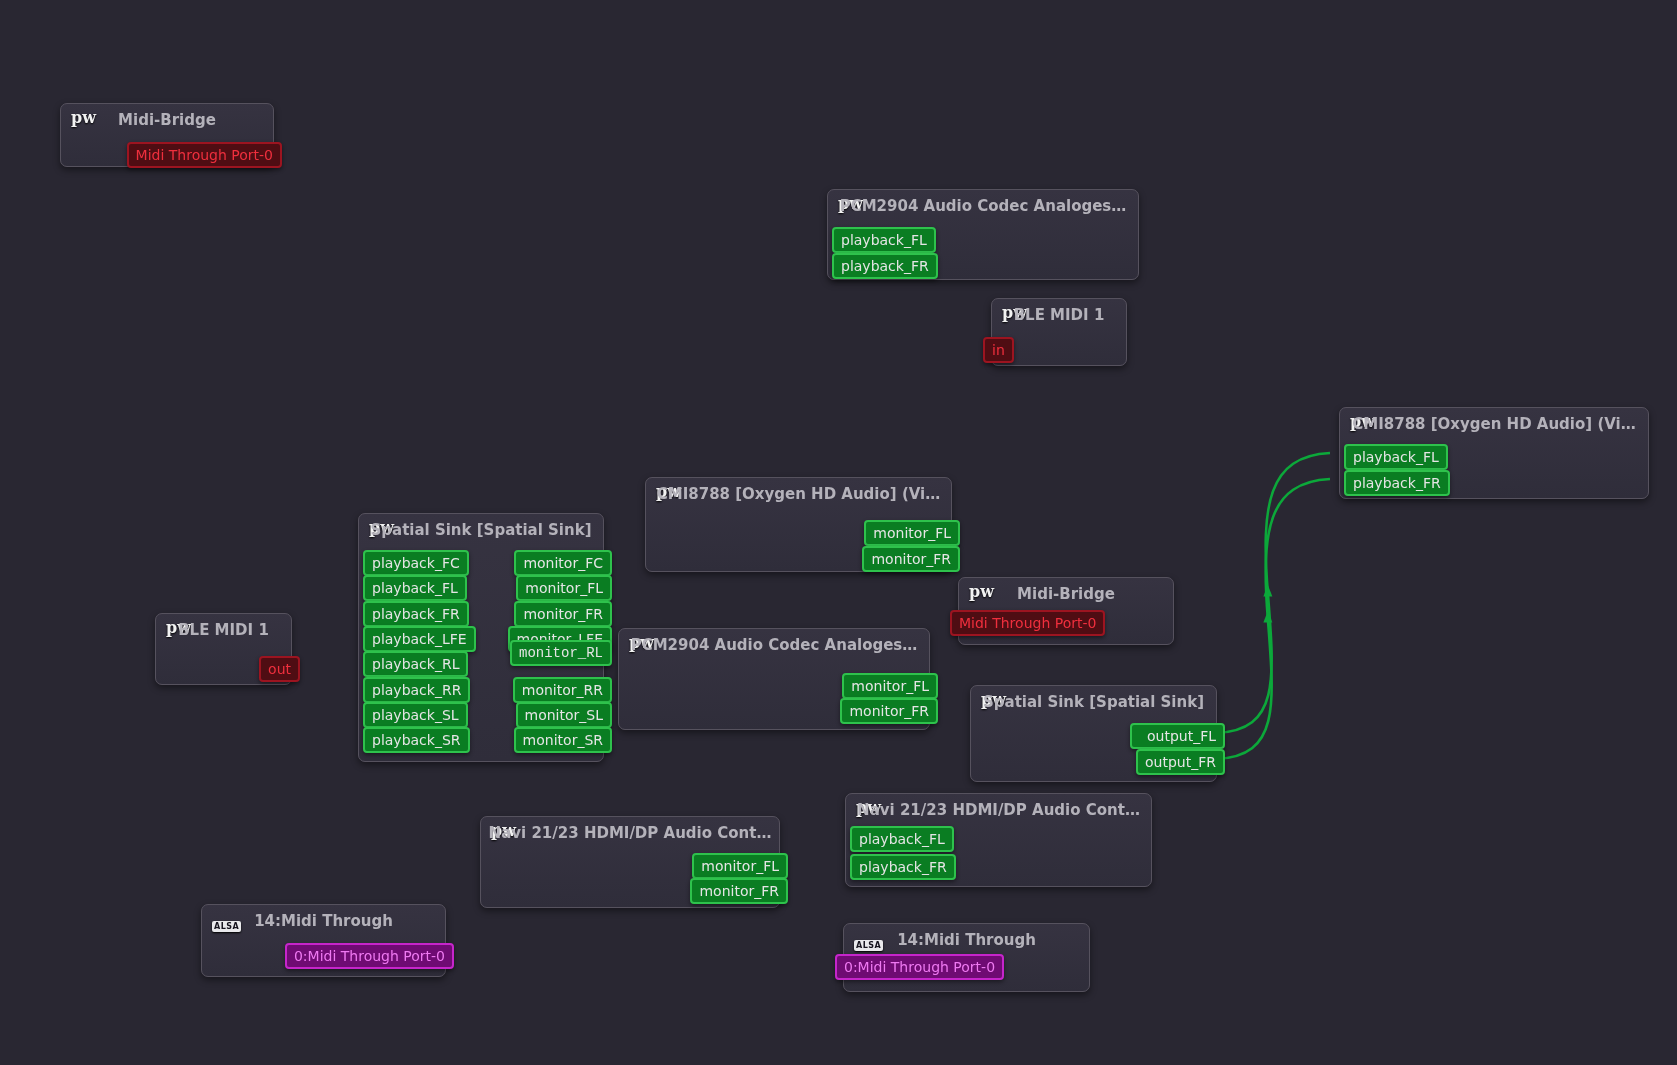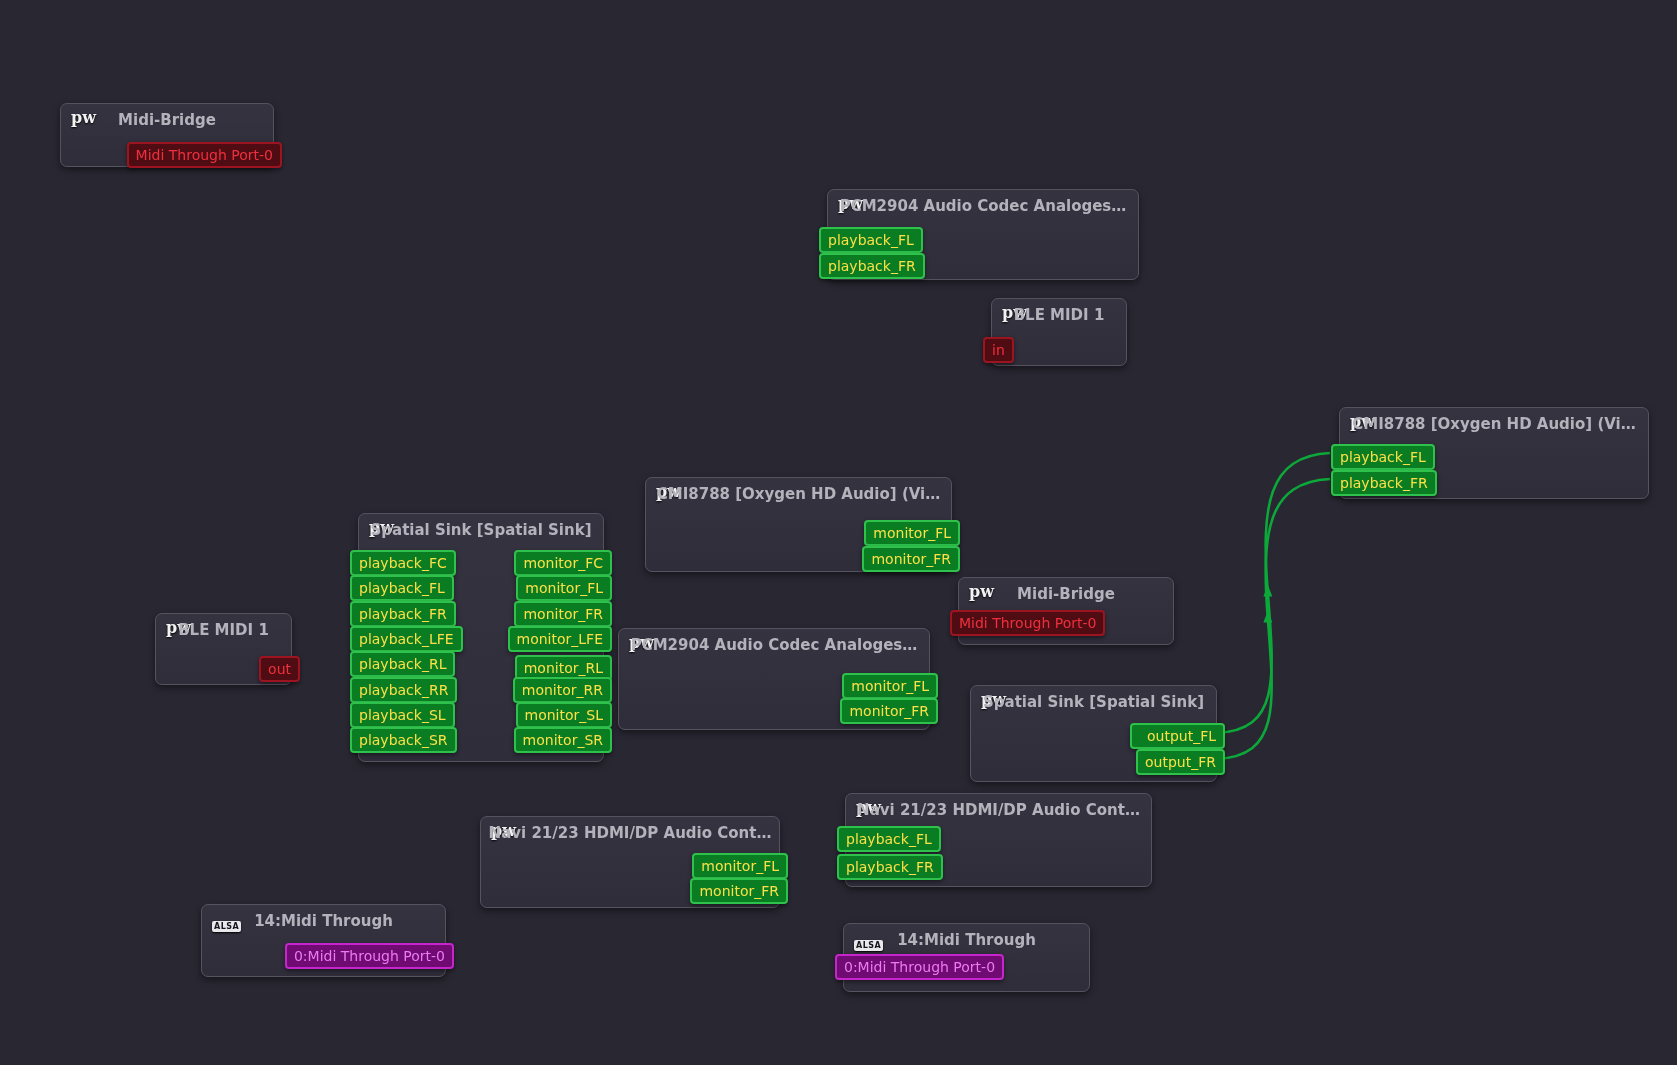--- a/index.html
+++ b/index.html
@@ -9,21 +9,21 @@
   #wires{position:absolute;left:0;top:0;width:1677px;height:1065px;pointer-events:none;}
   .node{position:absolute;background:linear-gradient(#363341,#2f2d3a);border:1px solid #56525e;border-radius:7px;box-shadow:0 3px 7px rgba(0,0,0,0.45);}
   .node-header{position:relative;height:30px;}
   .node-icon{position:absolute;left:10px;top:6px;}
   .pw-icon{font-family:"DejaVu Serif",serif;font-weight:bold;font-size:16px;color:#f2f2f2;text-shadow:0 1px 2px #000;line-height:16px;}
   .alsa-icon{font-size:8px;font-weight:bold;letter-spacing:0.5px;color:#15131d;background:#e9e9ec;border-radius:2px;padding:1px 2px;line-height:9px;display:inline-block;margin-top:10px;box-shadow:0 1px 2px #000;}
   .node-title{position:absolute;left:0;right:0;top:7px;text-align:center;font-size:15px;font-weight:bold;color:#b4b2ba;white-space:nowrap;overflow:hidden;}
   .port{position:absolute;height:20px;line-height:20px;font-size:14px;padding:1px 7px;border-radius:4px;border:2px solid;white-space:nowrap;box-shadow:0 2px 4px rgba(0,0,0,0.45);}
   .port.in{left:-9px;}
   .port.out{right:-9px;}
-  .port.audio{background:#0a7d22;border-color:#2ec24c;color:#fde047;}
+  .port.audio{background:#0a7d22;border-color:#2ec24c;color:#e5e5e5;margin-left:13px;}
   .port.midi{background:#4f0d13;border-color:#9c1420;color:#ef2f3d;}
   .port.alsa{background:#6f0b73;border-color:#c625cb;color:#ef79f2;}
 </style>
 </head>
 <body>
 
 <div id="canvas">
   <svg id="wires">
       <path d="M 1217 733 C 1279 730, 1274.85 681, 1267.85 593 C 1260.85 505, 1268 456, 1330 453" fill="none" stroke="#0ca83a" stroke-width="2.6"></path>
       <polygon points="1267.85,585 1272.35,596.5 1263.35,596.5" fill="#0ca83a"></polygon>
@@ -79,21 +79,21 @@
         <span class="port in audio" style="top: 87px;">playback_FR</span>
         <span class="port in audio" style="top: 112px;">playback_LFE</span>
         <span class="port in audio" style="top: 137px;">playback_RL</span>
         <span class="port in audio" style="top: 163px;">playback_RR</span>
         <span class="port in audio" style="top: 188px;">playback_SL</span>
         <span class="port in audio" style="top: 213px;">playback_SR</span>
         <span class="port out audio" style="top: 36px;">monitor_FC</span>
         <span class="port out audio" style="top: 61px;">monitor_FL</span>
         <span class="port out audio" style="top: 87px;">monitor_FR</span>
         <span class="port out audio" style="top: 112px;">monitor_LFE</span>
-        <span class="port out audio" style="top: 141px;">monitor_RL</span>
+        <span class="port out audio" style="top: 126px; font-family: Liberation Mono, monospace;">monitor_RL</span>
         <span class="port out audio" style="top: 163px;">monitor_RR</span>
         <span class="port out audio" style="top: 188px;">monitor_SL</span>
         <span class="port out audio" style="top: 213px;">monitor_SR</span>
       </div>
       <div class="node" style="left: 155px; top: 613px; width: 135px; height: 70px;">
         <div class="node-header">
           <span class="node-icon pw-icon">pw</span>
           <span class="node-title">BLE MIDI 1</span>
         </div>
         <span class="port out midi" style="top: 42px;">out</span>

